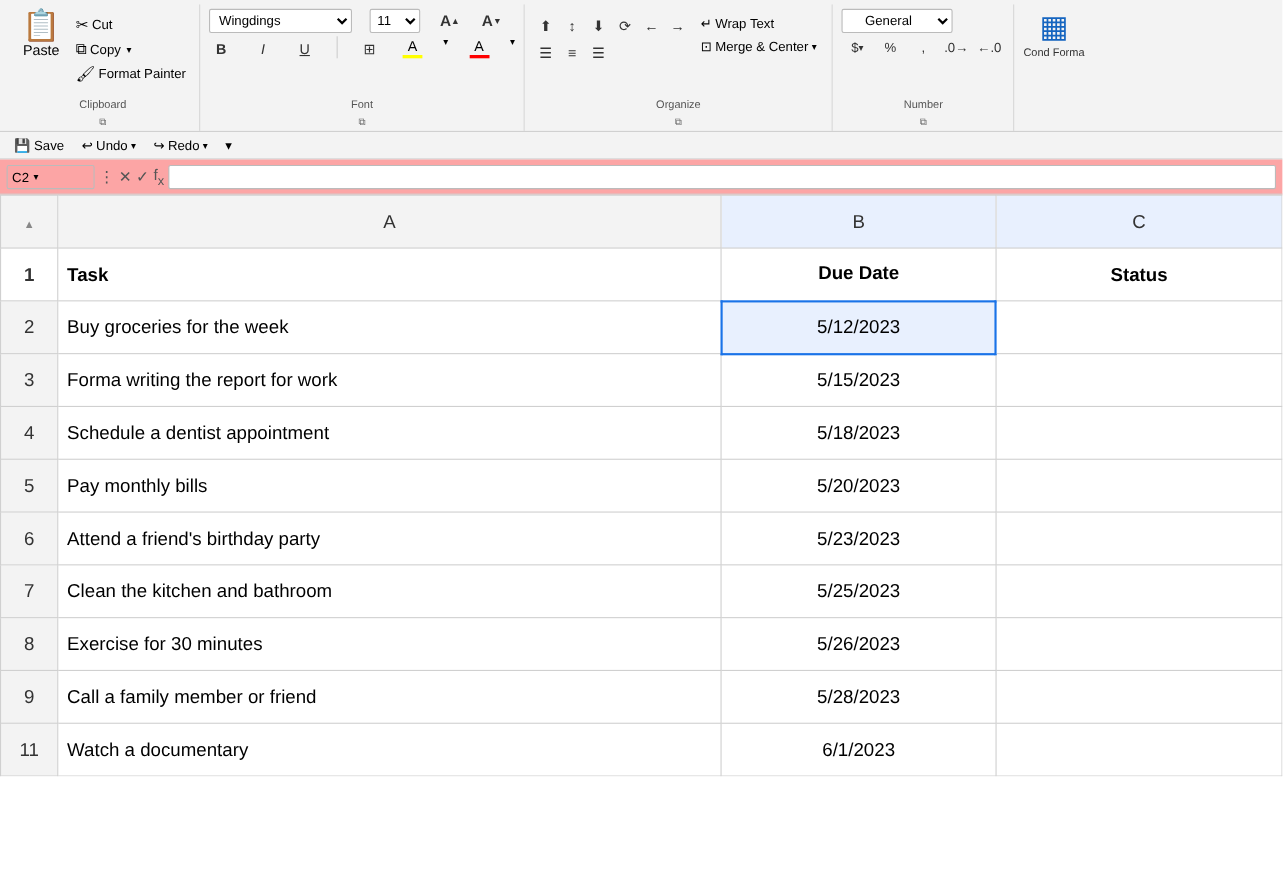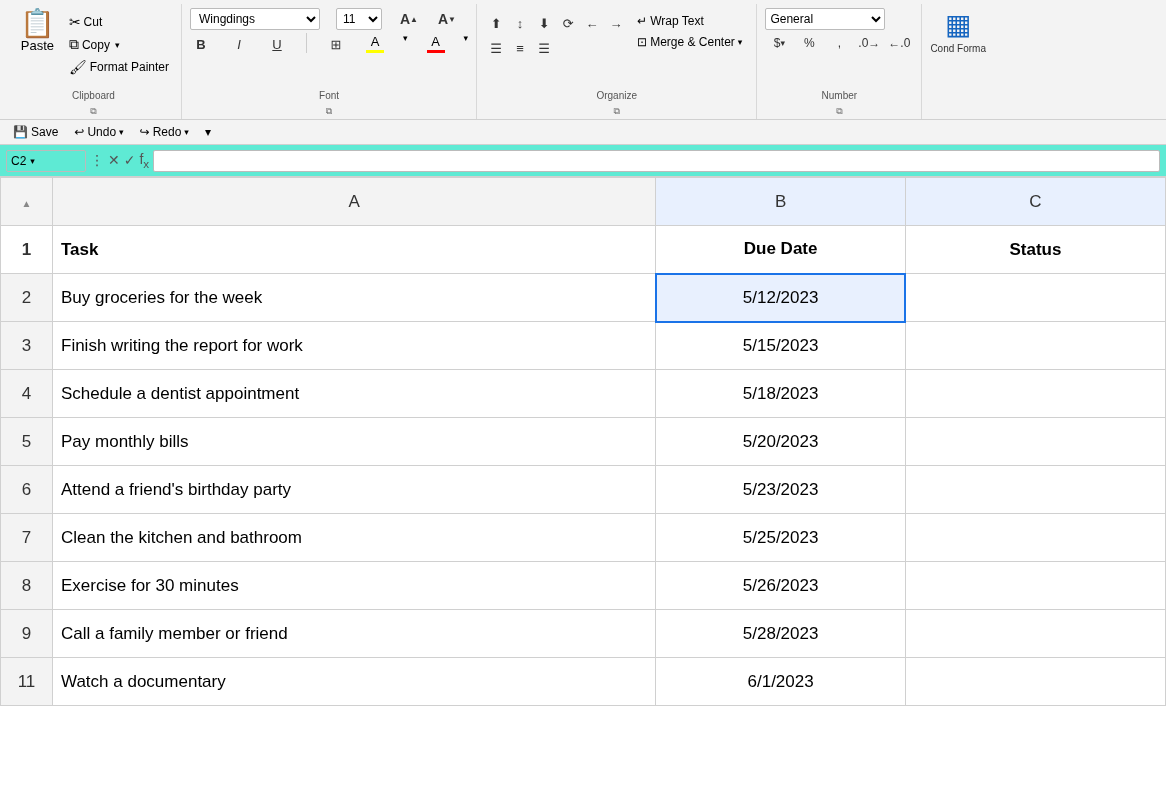--- a/index.html
+++ b/index.html
@@ -174,22 +174,22 @@
       cursor: pointer; padding: 2px 6px; border-radius: 2px;
       font-size: 12px; white-space: nowrap;
     }
 
     
     .number-group {
       display: flex; flex-direction: column; gap: 3px;
       padding-top: 4px; padding-bottom: 28px;
     }
     .number-select {
-      width: 120px; height: 22px; font-size: 12px;
-      border: 1px solid #bbb; border-radius: 2px; padding: 0 0;
+      width: 101px; height: 22px; font-size: 12px;
+      border: 1px solid #bbb; border-radius: 2px; padding: 0 16px;
       background: white;
     }
     .number-row { display: flex; gap: 2px; align-items: center; }
     .num-btn {
       width: 28px; height: 20px;
       display: flex; align-items: center; justify-content: center;
       cursor: pointer; border-radius: 2px; font-size: 12px; color: #333;
     }
 
     
@@ -197,21 +197,21 @@
       display: flex; flex-direction: column; align-items: center;
       padding-top: 4px; gap: 2px;
     }
     .cond-icon { font-size: 28px; color: #1565c0; }
 
     
     .formula-bar {
       display: flex; align-items: center;
       border-bottom: 1px solid #d0d0d0;
       padding: 3px 6px; gap: 4px;
-      background: #5eead4; height: 32px;
+      background: #fca5a5; height: 32px;
     }
     .cell-ref-box {
       width: 80px; height: 22px;
       border: 1px solid #bbb; border-radius: 2px;
       display: flex; align-items: center; padding: 0 4px;
       font-size: 12px; cursor: pointer;
     }
     .formula-icons { display: flex; gap: 4px; align-items: center; color: #555; cursor: pointer; font-size: 14px; }
     .formula-input {
       flex: 1; height: 22px;
@@ -503,21 +503,21 @@
       </tr>
 
       <tr>
         <td class="row-header">2</td>
         <td class="cell-a">Buy groceries for the week</td>
         <td class="cell-b selected-cell">5/12/2023</td>
         <td class="cell-c"></td>
       </tr>
       <tr>
         <td class="row-header">3</td>
-        <td class="cell-a">Finish writing the report for work</td>
+        <td class="cell-a">Forma writing the report for work</td>
         <td class="cell-b">5/15/2023</td>
         <td class="cell-c"></td>
       </tr>
       <tr>
         <td class="row-header">4</td>
         <td class="cell-a">Schedule a dentist appointment</td>
         <td class="cell-b">5/18/2023</td>
         <td class="cell-c"></td>
       </tr>
       <tr>

